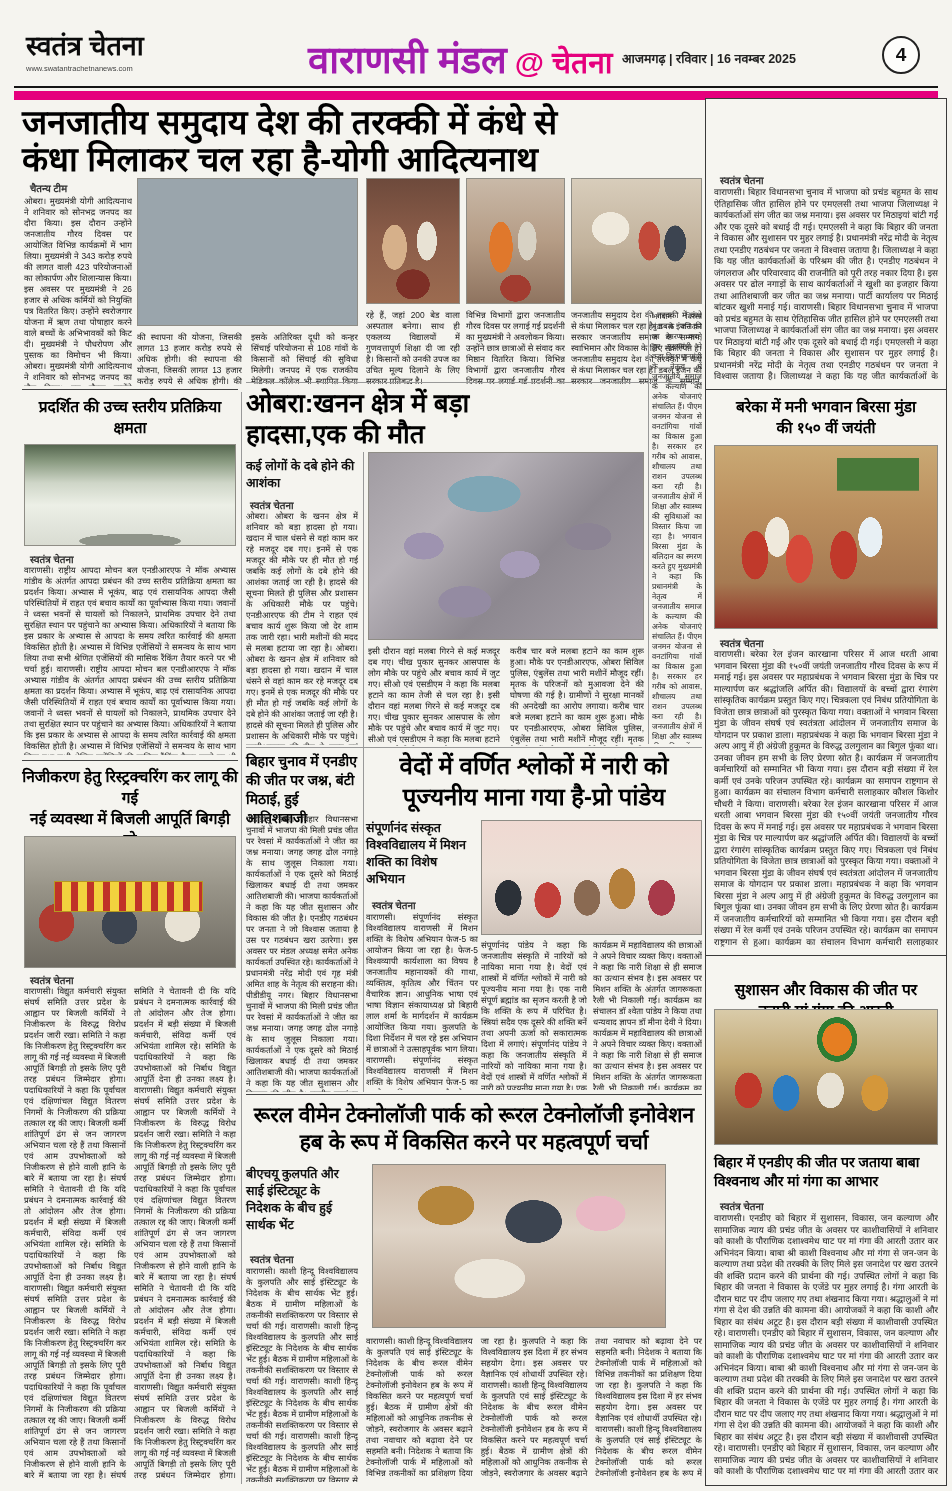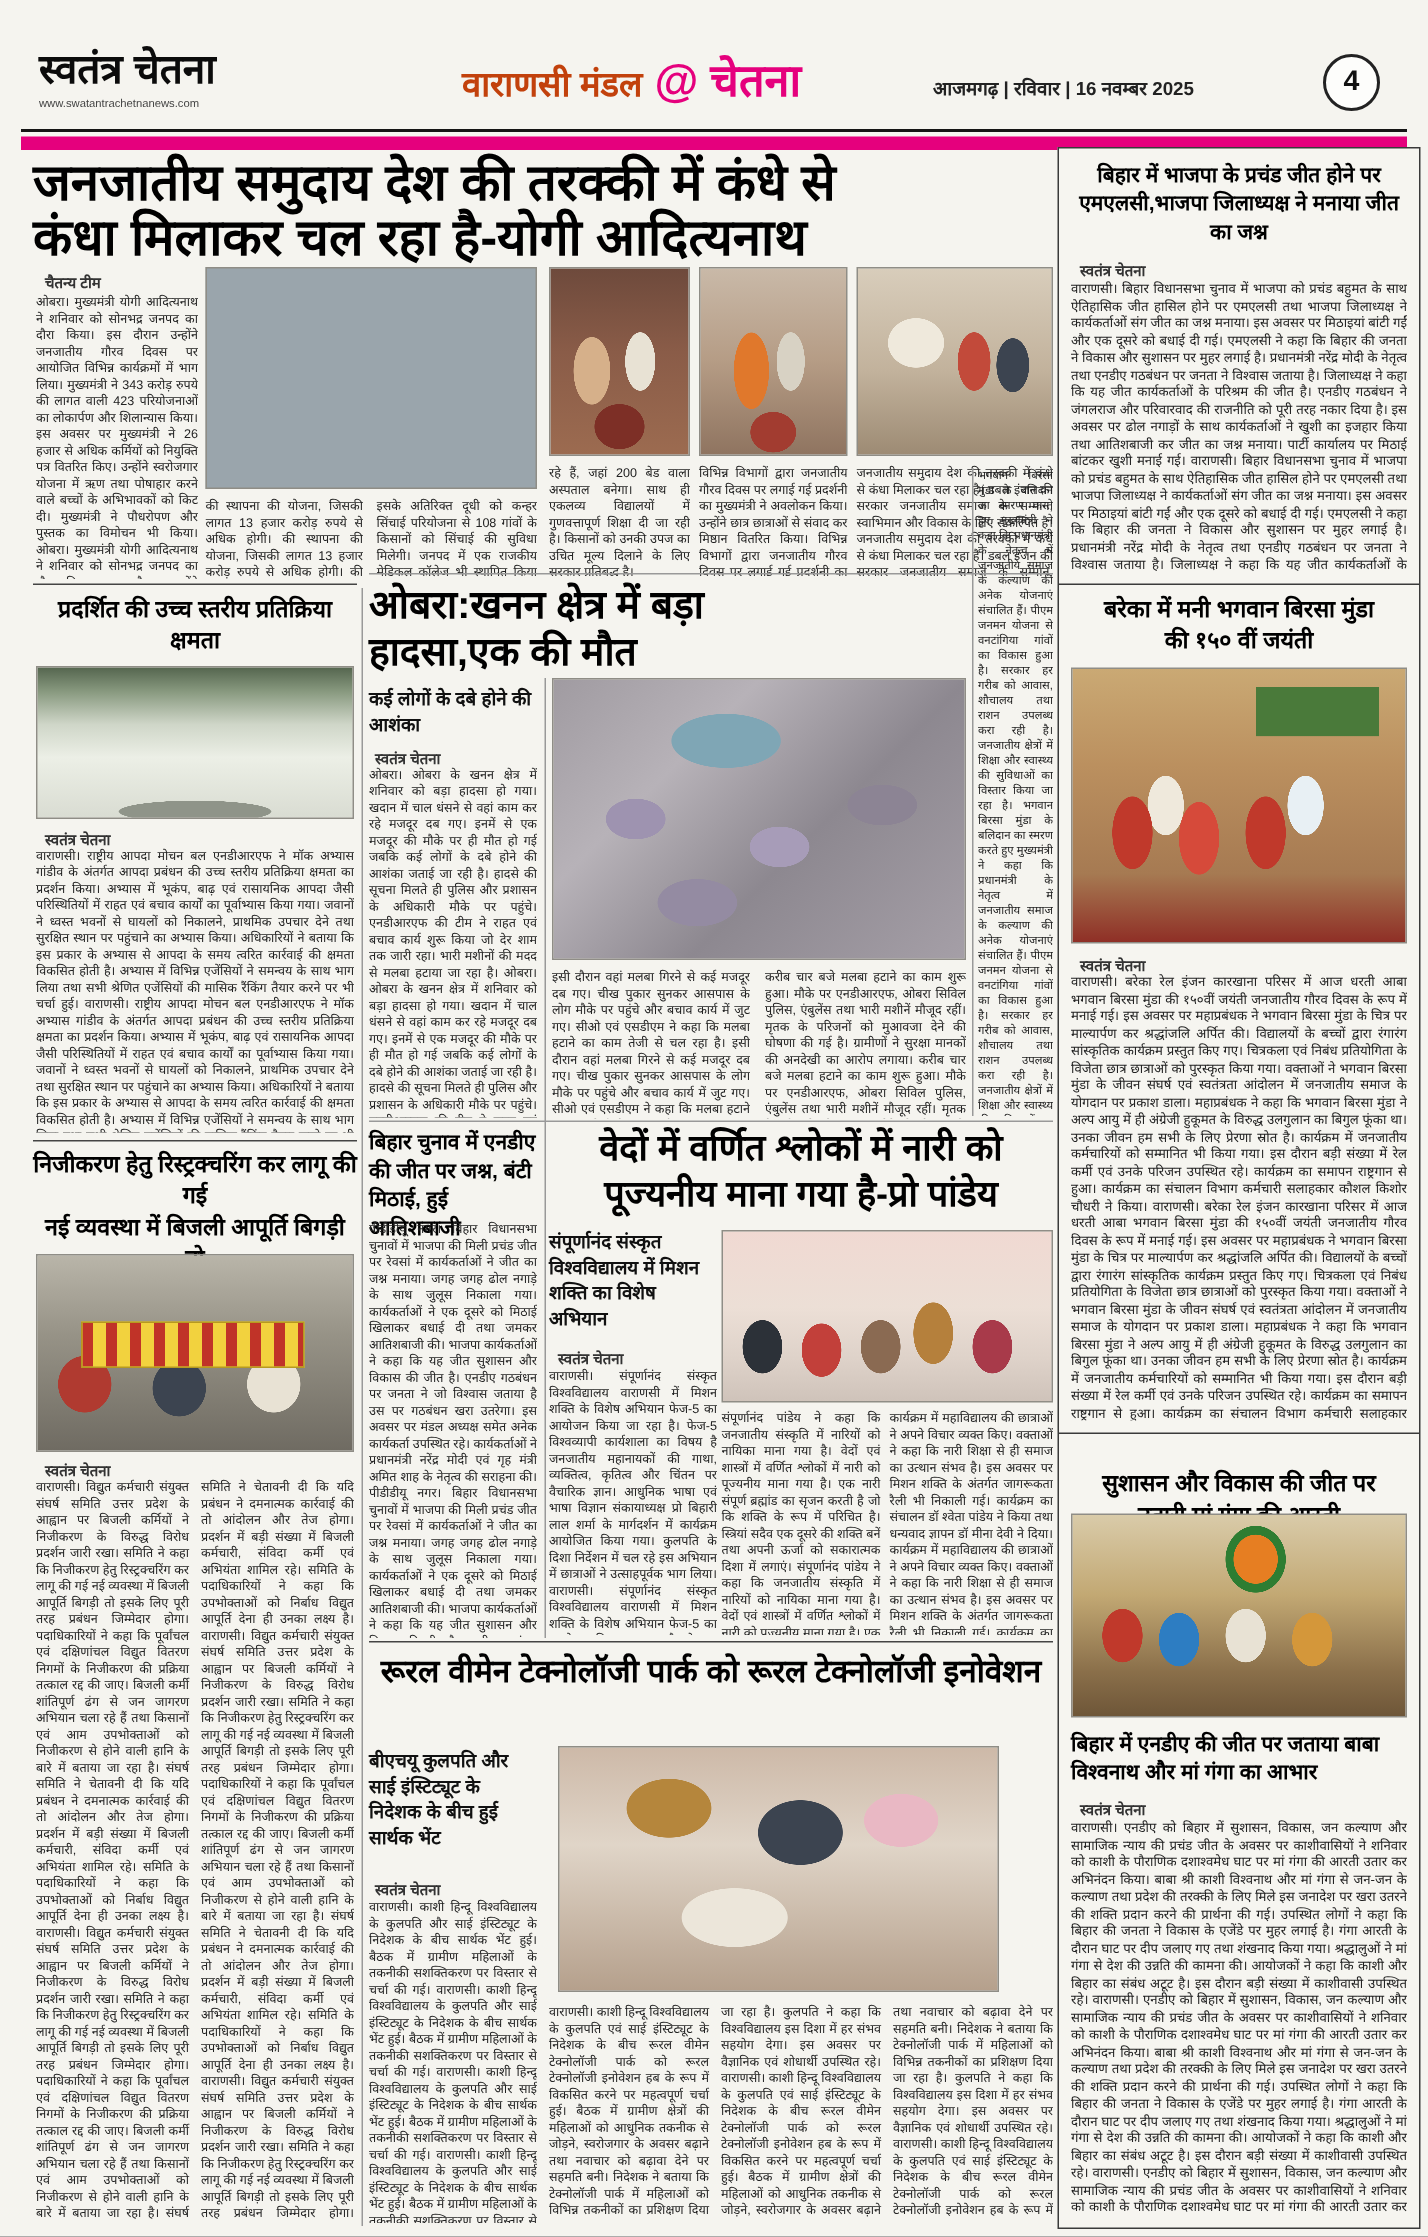--- a/index.html
+++ b/index.html
@@ -13,21 +13,21 @@
   .byline{font-size:10px;font-weight:bold;color:#333;}
   .ph{position:absolute;border:1px solid #8f8d86;box-sizing:border-box;}
   .rule-h{position:absolute;background:#444;height:1px;}
   .rule-v{position:absolute;background:#999;width:1px;}
   .nowrap{white-space:nowrap;}
 
   
   .logo-title{font-size:27px;font-weight:900;color:#0b0b0b;letter-spacing:0px;}
   .logo-url{font-size:7.5px;color:#444;margin-top:1px;}
   .masthead{display:flex;align-items:baseline;gap:8px;}
-  .masthead .black{font-size:23px;font-weight:900;color:#c2410c;}
+  .masthead .black{font-size:38px;font-weight:900;color:#a21caf;}
   .masthead .pink{font-size:30px;font-weight:900;}
   .date-line{font-size:12.5px;font-weight:bold;color:#222;}
   .page-circle{width:34px;height:34px;border:2px solid #222;border-radius:50%;
                display:flex;align-items:center;justify-content:center;
                font-size:19px;font-weight:bold;color:#111;background:#fdfdfb;}
 
   
   .main-hl{font-size:34px;line-height:37px;}
   .obra-hl{font-size:26px;line-height:31px;}
   .veda-hl{font-size:24px;line-height:31px;}
@@ -197,37 +197,33 @@
   <div class="abs subhead" style="left:366px;top:820px;width:112px;">संपूर्णानंद संस्कृत विश्वविद्यालय में मिशन शक्ति का विशेष अभियान</div>
   <div class="abs hl veda-hl center nowrap" style="left:366px;top:781px;width:336px;">पूज्यनीय माना गया है-प्रो पांडेय</div>
   <div class="abs byline" style="left:372px;top:898px;">स्वतंत्र चेतना</div>
   <div class="abs t" style="left:366px;top:912px;width:112px;height:178px;">वाराणसी। संपूर्णानंद संस्कृत विश्वविद्यालय वाराणसी में मिशन शक्ति के विशेष अभियान फेज-5 का आयोजन किया जा रहा है। फेज-5 विश्वव्यापी कार्यशाला का विषय है जनजातीय महानायकों की गाथा, व्यक्तित्व, कृतित्व और चिंतन पर वैचारिक ज्ञान। आधुनिक भाषा एवं भाषा विज्ञान संकायाध्यक्ष प्रो बिहारी लाल शर्मा के मार्गदर्शन में कार्यक्रम आयोजित किया गया। कुलपति के दिशा निर्देशन में चल रहे इस अभियान में छात्राओं ने उत्साहपूर्वक भाग लिया। वाराणसी। संपूर्णानंद संस्कृत विश्वविद्यालय वाराणसी में मिशन शक्ति के विशेष अभियान फेज-5 का आयोजन किया जा रहा है। फेज-5 विश्वव्यापी कार्यशाला का विषय है जनजातीय महानायकों की गाथा, व्यक्तित्व, कृतित्व और चिंतन पर वैचारिक ज्ञान। आधुनिक भाषा एवं भाषा विज्ञान संकायाध्यक्ष प्रो बिहारी लाल शर्मा के मार्गदर्शन में कार्यक्रम आयोजित किया गया। कुलपति के दिशा निर्देशन में चल रहे इस अभियान में छात्राओं ने उत्साहपूर्वक भाग लिया।</div>
   <div class="ph ph-seminar" style="left:481px;top:820px;width:221px;height:115px;"></div>
   <div class="abs t" style="left:481px;top:940px;width:106px;height:150px;">संपूर्णानंद पांडेय ने कहा कि जनजातीय संस्कृति में नारियों को नायिका माना गया है। वेदों एवं शास्त्रों में वर्णित श्लोकों में नारी को पूज्यनीय माना गया है। एक नारी संपूर्ण ब्रह्मांड का सृजन करती है जो कि शक्ति के रूप में परिचित है। स्त्रियां सदैव एक दूसरे की शक्ति बनें तथा अपनी ऊर्जा को सकारात्मक दिशा में लगाएं। संपूर्णानंद पांडेय ने कहा कि जनजातीय संस्कृति में नारियों को नायिका माना गया है। वेदों एवं शास्त्रों में वर्णित श्लोकों में नारी को पूज्यनीय माना गया है। एक नारी संपूर्ण ब्रह्मांड का सृजन करती है जो कि शक्ति के रूप में परिचित है। स्त्रियां सदैव एक दूसरे की शक्ति बनें तथा अपनी ऊर्जा को सकारात्मक दिशा में लगाएं।</div>
   <div class="abs t" style="left:593px;top:940px;width:109px;height:150px;">कार्यक्रम में महाविद्यालय की छात्राओं ने अपने विचार व्यक्त किए। वक्ताओं ने कहा कि नारी शिक्षा से ही समाज का उत्थान संभव है। इस अवसर पर मिशन शक्ति के अंतर्गत जागरूकता रैली भी निकाली गई। कार्यक्रम का संचालन डॉ श्वेता पांडेय ने किया तथा धन्यवाद ज्ञापन डॉ मीना देवी ने दिया। कार्यक्रम में महाविद्यालय की छात्राओं ने अपने विचार व्यक्त किए। वक्ताओं ने कहा कि नारी शिक्षा से ही समाज का उत्थान संभव है। इस अवसर पर मिशन शक्ति के अंतर्गत जागरूकता रैली भी निकाली गई। कार्यक्रम का संचालन डॉ श्वेता पांडेय ने किया तथा धन्यवाद ज्ञापन डॉ मीना देवी ने दिया।</div>
 
   <div class="rule-h" style="left:246px;top:1094px;width:456px;"></div>
   <div class="abs hl rural-hl center nowrap" style="left:246px;top:1101px;width:456px;">रूरल वीमेन टेक्नोलॉजी पार्क को रूरल टेक्नोलॉजी इनोवेशन</div>
+  <div class="abs hl rural-hl center nowrap" style="left:246px;top:1128px;width:456px;">हब के रूप में विकसित करने पर महत्वपूर्ण चर्चा</div>
   <div class="abs subhead" style="left:246px;top:1166px;width:112px;">बीएचयू कुलपति और साई इंस्टिट्यूट के निदेशक के बीच हुई सार्थक भेंट</div>
   <div class="abs byline" style="left:250px;top:1252px;">स्वतंत्र चेतना</div>
   <div class="abs t" style="left:246px;top:1266px;width:112px;height:216px;">वाराणसी। काशी हिन्दू विश्वविद्यालय के कुलपति और साई इंस्टिट्यूट के निदेशक के बीच सार्थक भेंट हुई। बैठक में ग्रामीण महिलाओं के तकनीकी सशक्तिकरण पर विस्तार से चर्चा की गई। वाराणसी। काशी हिन्दू विश्वविद्यालय के कुलपति और साई इंस्टिट्यूट के निदेशक के बीच सार्थक भेंट हुई। बैठक में ग्रामीण महिलाओं के तकनीकी सशक्तिकरण पर विस्तार से चर्चा की गई। वाराणसी। काशी हिन्दू विश्वविद्यालय के कुलपति और साई इंस्टिट्यूट के निदेशक के बीच सार्थक भेंट हुई। बैठक में ग्रामीण महिलाओं के तकनीकी सशक्तिकरण पर विस्तार से चर्चा की गई। वाराणसी। काशी हिन्दू विश्वविद्यालय के कुलपति और साई इंस्टिट्यूट के निदेशक के बीच सार्थक भेंट हुई। बैठक में ग्रामीण महिलाओं के तकनीकी सशक्तिकरण पर विस्तार से चर्चा की गई।</div>
   <div class="ph ph-tech" style="left:372px;top:1164px;width:294px;height:164px;"></div>
   <div class="abs t three-col" style="left:366px;top:1336px;width:336px;height:146px;">वाराणसी। काशी हिन्दू विश्वविद्यालय के कुलपति एवं साई इंस्टिट्यूट के निदेशक के बीच रूरल वीमेन टेक्नोलॉजी पार्क को रूरल टेक्नोलॉजी इनोवेशन हब के रूप में विकसित करने पर महत्वपूर्ण चर्चा हुई। बैठक में ग्रामीण क्षेत्रों की महिलाओं को आधुनिक तकनीक से जोड़ने, स्वरोजगार के अवसर बढ़ाने तथा नवाचार को बढ़ावा देने पर सहमति बनी। निदेशक ने बताया कि टेक्नोलॉजी पार्क में महिलाओं को विभिन्न तकनीकों का प्रशिक्षण दिया जा रहा है। कुलपति ने कहा कि विश्वविद्यालय इस दिशा में हर संभव सहयोग देगा। इस अवसर पर वैज्ञानिक एवं शोधार्थी उपस्थित रहे। वाराणसी। काशी हिन्दू विश्वविद्यालय के कुलपति एवं साई इंस्टिट्यूट के निदेशक के बीच रूरल वीमेन टेक्नोलॉजी पार्क को रूरल टेक्नोलॉजी इनोवेशन हब के रूप में विकसित करने पर महत्वपूर्ण चर्चा हुई। बैठक में ग्रामीण क्षेत्रों की महिलाओं को आधुनिक तकनीक से जोड़ने, स्वरोजगार के अवसर बढ़ाने तथा नवाचार को बढ़ावा देने पर सहमति बनी। निदेशक ने बताया कि टेक्नोलॉजी पार्क में महिलाओं को विभिन्न तकनीकों का प्रशिक्षण दिया जा रहा है। कुलपति ने कहा कि विश्वविद्यालय इस दिशा में हर संभव सहयोग देगा। इस अवसर पर वैज्ञानिक एवं शोधार्थी उपस्थित रहे। वाराणसी। काशी हिन्दू विश्वविद्यालय के कुलपति एवं साई इंस्टिट्यूट के निदेशक के बीच रूरल वीमेन टेक्नोलॉजी पार्क को रूरल टेक्नोलॉजी इनोवेशन हब के रूप में विकसित करने पर महत्वपूर्ण चर्चा हुई। बैठक में ग्रामीण क्षेत्रों की महिलाओं को आधुनिक तकनीक से जोड़ने, स्वरोजगार के अवसर बढ़ाने तथा नवाचार को बढ़ावा देने पर सहमति बनी। निदेशक ने बताया कि टेक्नोलॉजी पार्क में महिलाओं को विभिन्न तकनीकों का प्रशिक्षण दिया जा रहा है। कुलपति ने कहा कि विश्वविद्यालय इस दिशा में हर संभव सहयोग देगा। इस अवसर पर वैज्ञानिक एवं शोधार्थी उपस्थित रहे।</div>
 
   <div class="rule-v" style="left:241px;top:392px;height:1092px;"></div>
   <div class="rule-v" style="left:363px;top:452px;height:640px;"></div>
   <div class="rule-v" style="left:648px;top:312px;height:432px;"></div>
 
   <div class="sidebar">
 
-    <div class="abs hl sb-hl center" style="left:8px;top:8px;width:224px;">
-      <div>बिहार में भाजपा के प्रचंड जीत होने पर</div>
-      <div>एमएलसी,भाजपा जिलाध्यक्ष ने मनाया जीत</div>
-      <div>का जश्न</div>
-    </div>
     <div class="abs byline" style="left:14px;top:74px;">स्वतंत्र चेतना</div>
     <div class="abs t2" style="left:8px;top:88px;width:224px;height:196px;">वाराणसी। बिहार विधानसभा चुनाव में भाजपा को प्रचंड बहुमत के साथ ऐतिहासिक जीत हासिल होने पर एमएलसी तथा भाजपा जिलाध्यक्ष ने कार्यकर्ताओं संग जीत का जश्न मनाया। इस अवसर पर मिठाइयां बांटी गईं और एक दूसरे को बधाई दी गई। एमएलसी ने कहा कि बिहार की जनता ने विकास और सुशासन पर मुहर लगाई है। प्रधानमंत्री नरेंद्र मोदी के नेतृत्व तथा एनडीए गठबंधन पर जनता ने विश्वास जताया है। जिलाध्यक्ष ने कहा कि यह जीत कार्यकर्ताओं के परिश्रम की जीत है। एनडीए गठबंधन ने जंगलराज और परिवारवाद की राजनीति को पूरी तरह नकार दिया है। इस अवसर पर ढोल नगाड़ों के साथ कार्यकर्ताओं ने खुशी का इजहार किया तथा आतिशबाजी कर जीत का जश्न मनाया। पार्टी कार्यालय पर मिठाई बांटकर खुशी मनाई गई। वाराणसी। बिहार विधानसभा चुनाव में भाजपा को प्रचंड बहुमत के साथ ऐतिहासिक जीत हासिल होने पर एमएलसी तथा भाजपा जिलाध्यक्ष ने कार्यकर्ताओं संग जीत का जश्न मनाया। इस अवसर पर मिठाइयां बांटी गईं और एक दूसरे को बधाई दी गई। एमएलसी ने कहा कि बिहार की जनता ने विकास और सुशासन पर मुहर लगाई है। प्रधानमंत्री नरेंद्र मोदी के नेतृत्व तथा एनडीए गठबंधन पर जनता ने विश्वास जताया है। जिलाध्यक्ष ने कहा कि यह जीत कार्यकर्ताओं के परिश्रम की जीत है। एनडीए गठबंधन ने जंगलराज और परिवारवाद की राजनीति को पूरी तरह नकार दिया है। इस अवसर पर ढोल नगाड़ों के साथ कार्यकर्ताओं ने खुशी का इजहार किया तथा आतिशबाजी कर जीत का जश्न मनाया। पार्टी कार्यालय पर मिठाई बांटकर खुशी मनाई गई।</div>
     <div class="sb-div" style="top:290px;"></div>
 
     <div class="abs hl sb-hl2 center" style="left:8px;top:297px;width:224px;">
       <div>बरेका में मनी भगवान बिरसा मुंडा</div>
       <div>की १५० वीं जयंती</div>
     </div>
     <div class="ph ph-birsa" style="left:8px;top:346px;width:224px;height:184px;"></div>
     <div class="abs byline" style="left:14px;top:537px;">स्वतंत्र चेतना</div>

